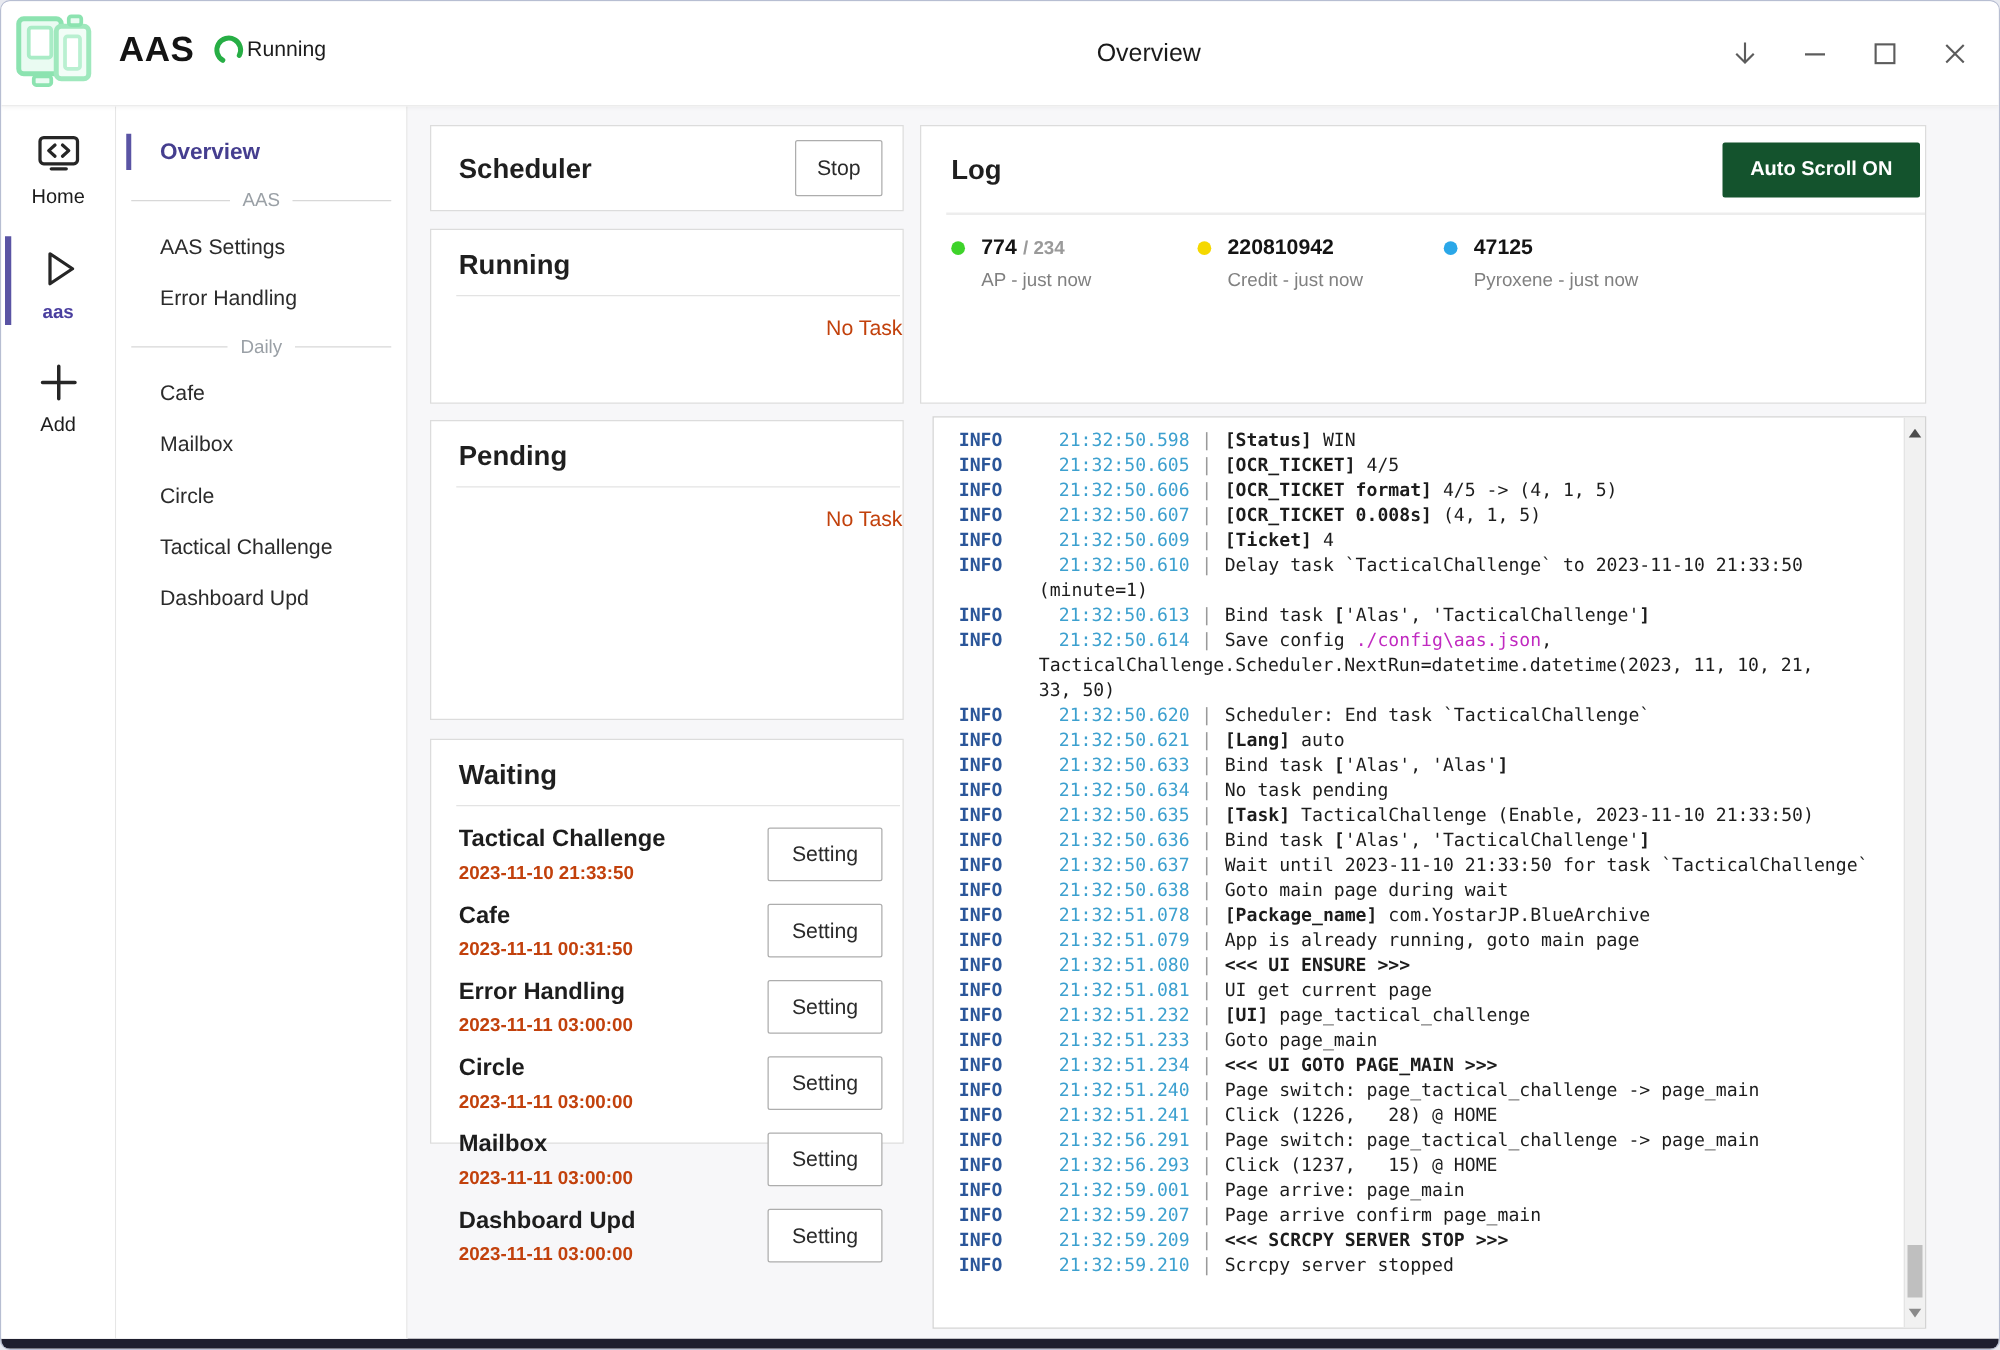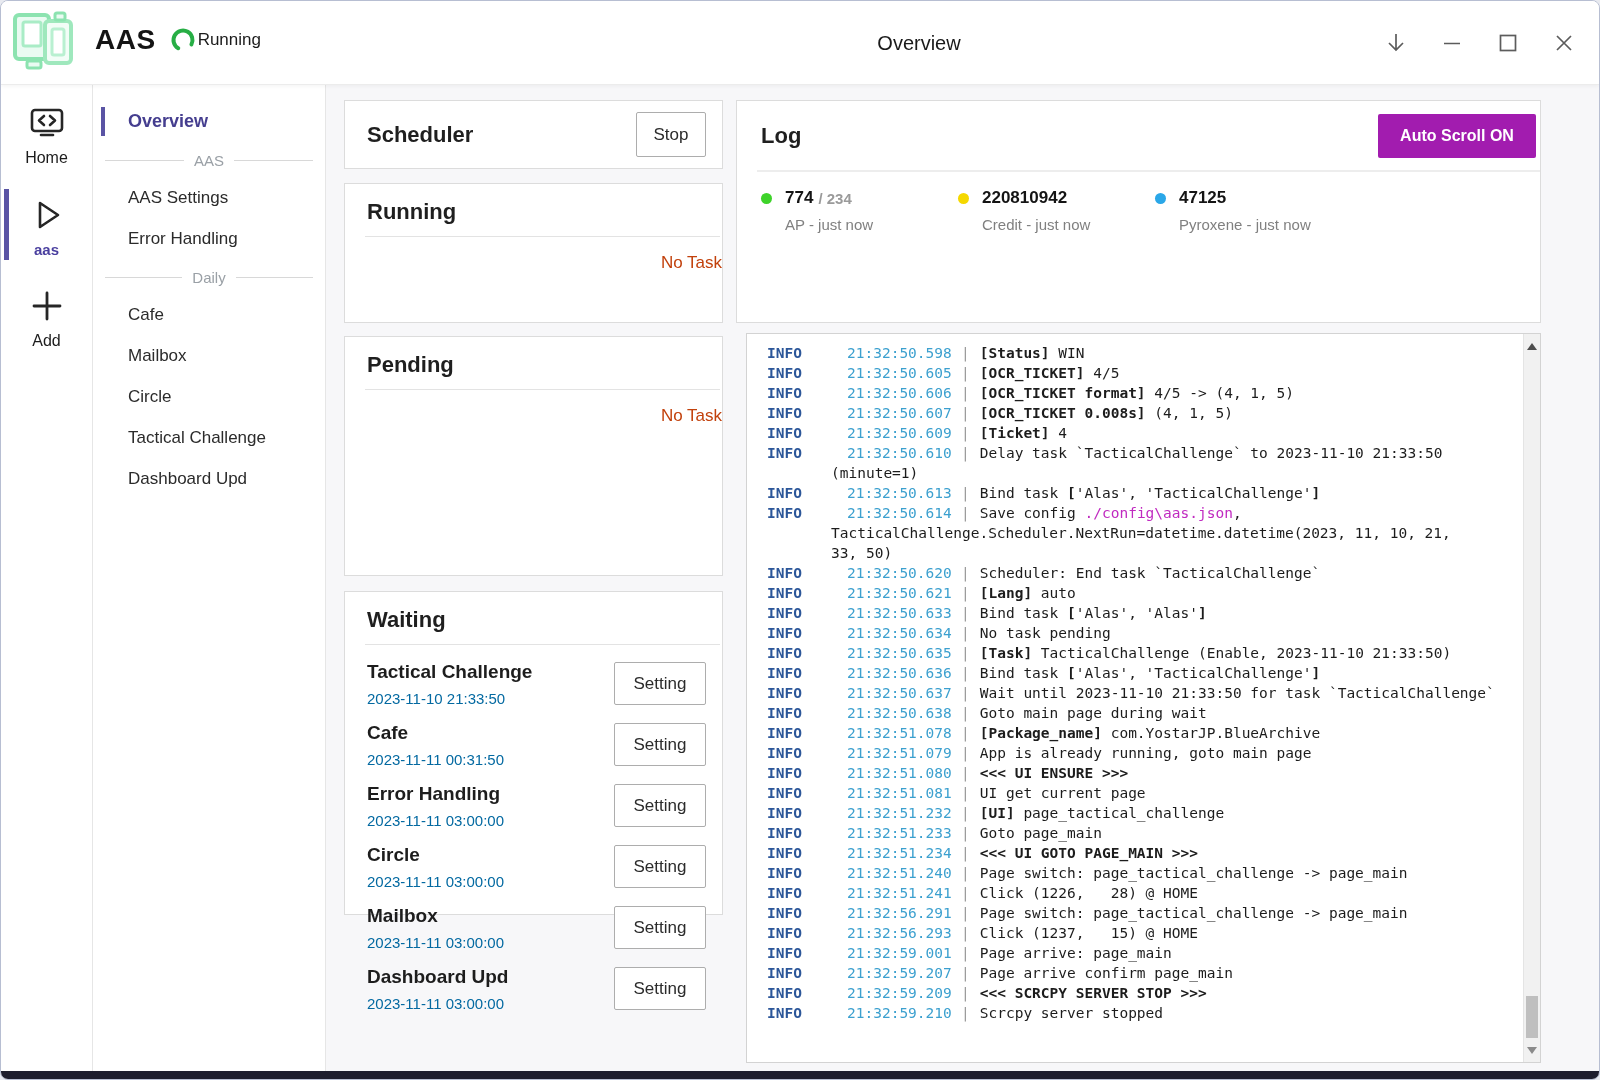--- a/index.html
+++ b/index.html
@@ -48,26 +48,26 @@
   .btn-stop { width:70px; height:45px; }
 
   .card-running { left:18px; top:98px; width:379px; height:140px; }
   .card-pending { left:18px; top:251px; width:379px; height:240px; }
   .card-head { padding:15px 22px 11px; }
 
   .card-waiting { left:18px; top:506px; width:379px; height:324px; }
   .wait-list { padding:8px 16px 0 22px; }
   .wait-item { display:flex; align-items:center; justify-content:space-between; height:61px; }
   .wait-name { font-size:19px; font-weight:600; color:#1d1d1d; }
-  .wait-date { font-size:15px; font-weight:400; color:#0369a1; margin-top:7px; }
+  .wait-date { font-size:15px; font-weight:700; color:#c2410c; margin-top:7px; }
   .btn-setting { width:92px; height:43px; }
 
   .card-log { left:410px; top:15px; width:805px; height:223px; }
   .log-head { display:flex; align-items:center; justify-content:space-between; padding:13px 4px 12px 24px; }
-  .btn-autoscroll { background:#a21caf; color:#fff; border:none; border-radius:2px; font-size:16px; font-weight:600; width:158px; height:44px; cursor:pointer; font-family:"Liberation Sans", sans-serif; }
+  .btn-autoscroll { background:#14532d; color:#fff; border:none; border-radius:2px; font-size:16px; font-weight:600; width:158px; height:44px; cursor:pointer; font-family:"Liberation Sans", sans-serif; }
   .log-divider { height:2px; background:#ededed; margin-left:20px; }
   .stats { display:flex; padding:16px 0 0 24px; }
   .stat { width:197px; }
   .stat-top { display:flex; align-items:center; }
   .dot { width:11px; height:11px; border-radius:50%; margin-right:13px; }
   .stat-value { font-size:17px; font-weight:bold; color:#141414; }
   .stat-suffix { font-size:15px; font-weight:600; color:#9a9a9a; margin-left:5px; }
   .stat-label { font-size:15px; color:#808080; margin:8px 0 0 24px; }
 
   

